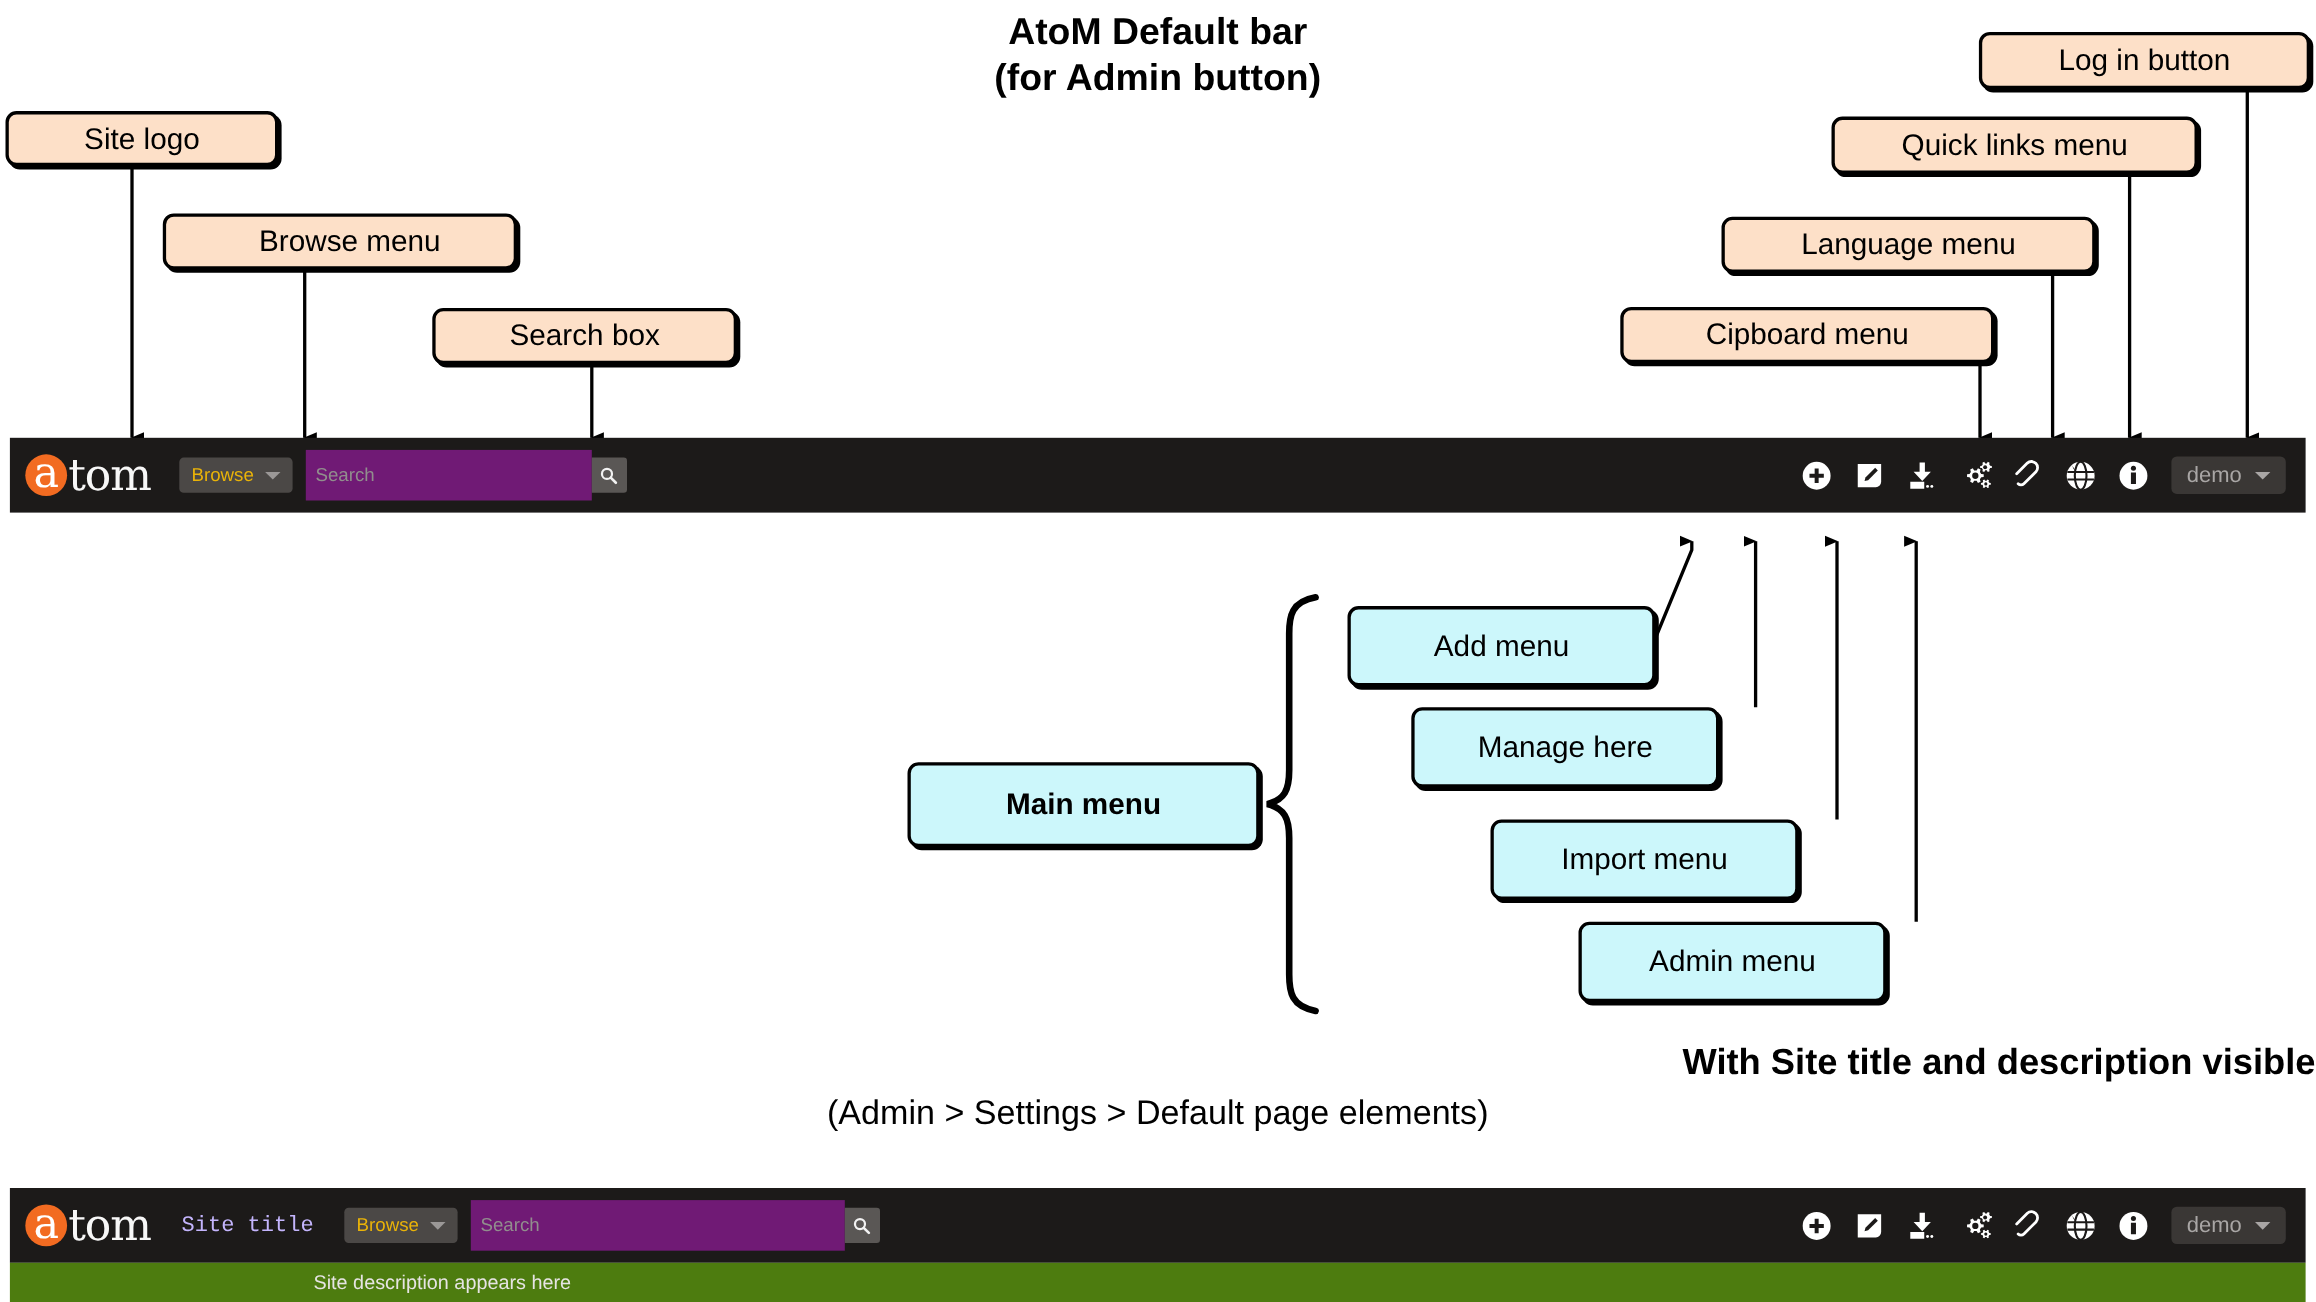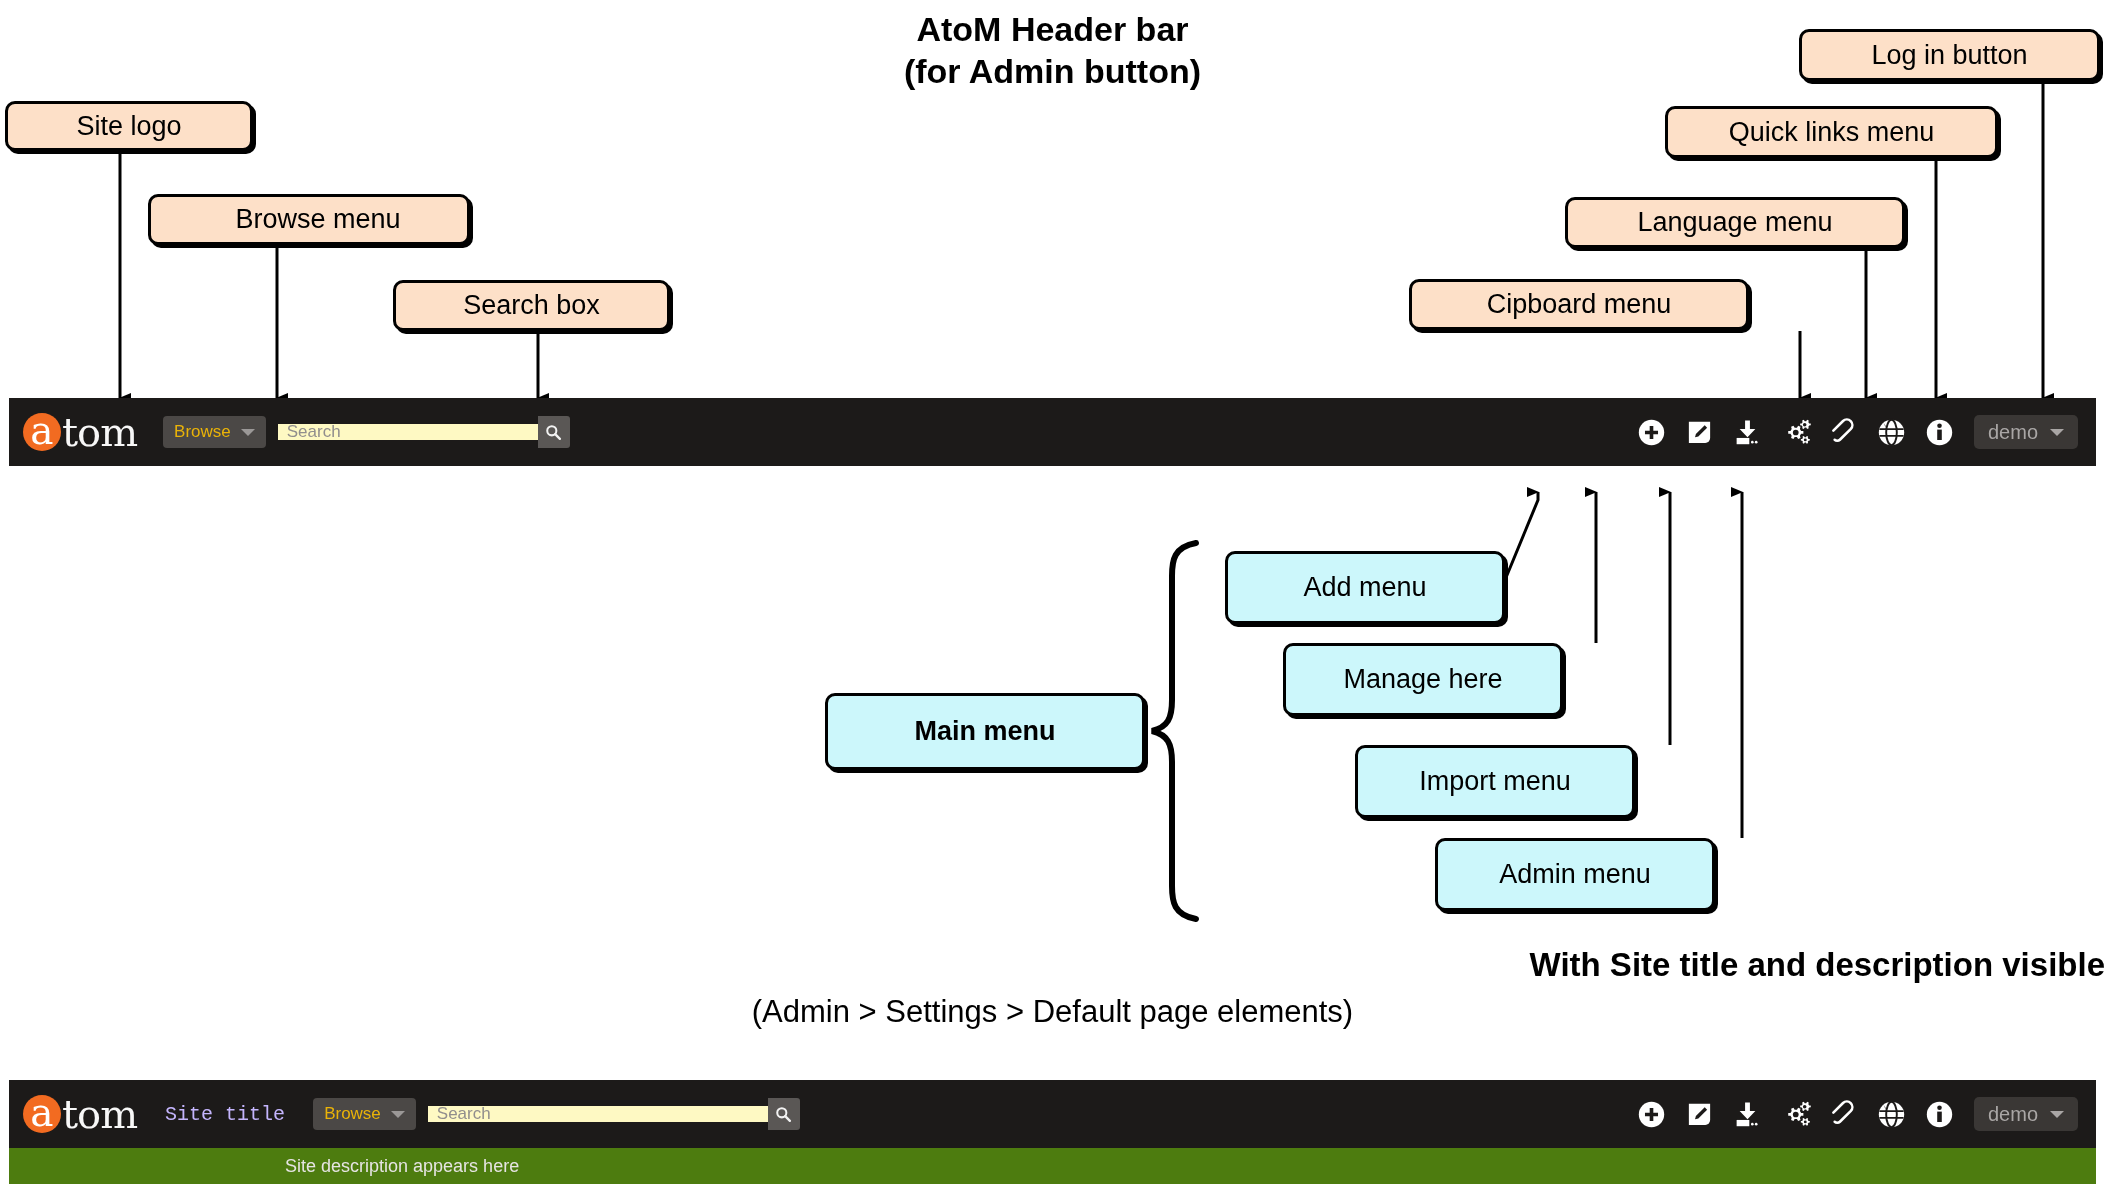--- a/index.html
+++ b/index.html
@@ -79,21 +79,21 @@
     padding:0 11px;font-size:17px;white-space:nowrap;
   }
   .caret{
     width:0;height:0;border-left:7px solid transparent;
     border-right:7px solid transparent;border-top:7px solid #9b9897;
   }
 
   
   .search-wrap{display:flex;align-items:center;height:32px;}
   .search-field{
-    background:#fef9c3;height:16px;width:250px;display:flex;align-items:center;
+    background:#701a75;height:46px;width:250px;display:flex;align-items:center;
     padding-left:9px;box-sizing:border-box;
   }
   .search-ph{color:#918e8d;font-size:17px;}
   .search-btn{
     background:#5a5755;height:32px;width:32px;border-radius:0 3px 3px 0;
     display:flex;align-items:center;justify-content:center;
   }
   .search-btn svg{display:block;}
 
   
@@ -113,21 +113,21 @@
   .desc-strip{
     position:absolute;background:#4d7c0f;
     display:flex;align-items:center;box-sizing:border-box;
   }
   .desc-strip .txt{color:#e6e4e3;font-size:18px;white-space:nowrap;}
 </style>
 </head>
 <body>
 
 <div class="fig-title" style="top:8px;">
-  <span class="l1">AtoM Header bar</span>
+  <span class="l1">AtoM Default bar</span>
   <span class="l2">(for Admin button)</span>
 </div>
 
 <svg class="connectors" viewBox="0 0 2105 1184" width="2105" height="1184">
   <defs>
     <marker id="arrDown" markerWidth="14" markerHeight="14" refX="5" refY="11" orient="auto" markerUnits="userSpaceOnUse">
       <path d="M0,0 L10,0 L5,12 Z" fill="#000"></path>
     </marker>
     <marker id="arrUp" markerWidth="14" markerHeight="14" refX="5" refY="11" orient="auto" markerUnits="userSpaceOnUse">
       <path d="M0,0 L10,0 L5,12 Z" fill="#000"></path>
@@ -162,21 +162,21 @@
 </div>
 
 <div class="callout orange" style="left:148px;top:194px;width:322px;height:51px;padding-left:32px;">
   <span>Browse menu</span>
 </div>
 
 <div class="callout orange" style="left:393px;top:280px;width:277px;height:51px;">
   <span>Search box</span>
 </div>
 
-<div class="callout orange" style="left:1409px;top:279px;width:340px;height:51px;">
+<div class="callout orange" style="left:1473px;top:279px;width:340px;height:51px;">
   <span>Cipboard menu</span>
 </div>
 
 <div class="callout orange" style="left:1565px;top:197px;width:340px;height:51px;">
   <span>Language menu</span>
 </div>
 
 <div class="callout orange" style="left:1665px;top:106px;width:333px;height:52px;">
   <span>Quick links menu</span>
 </div>

